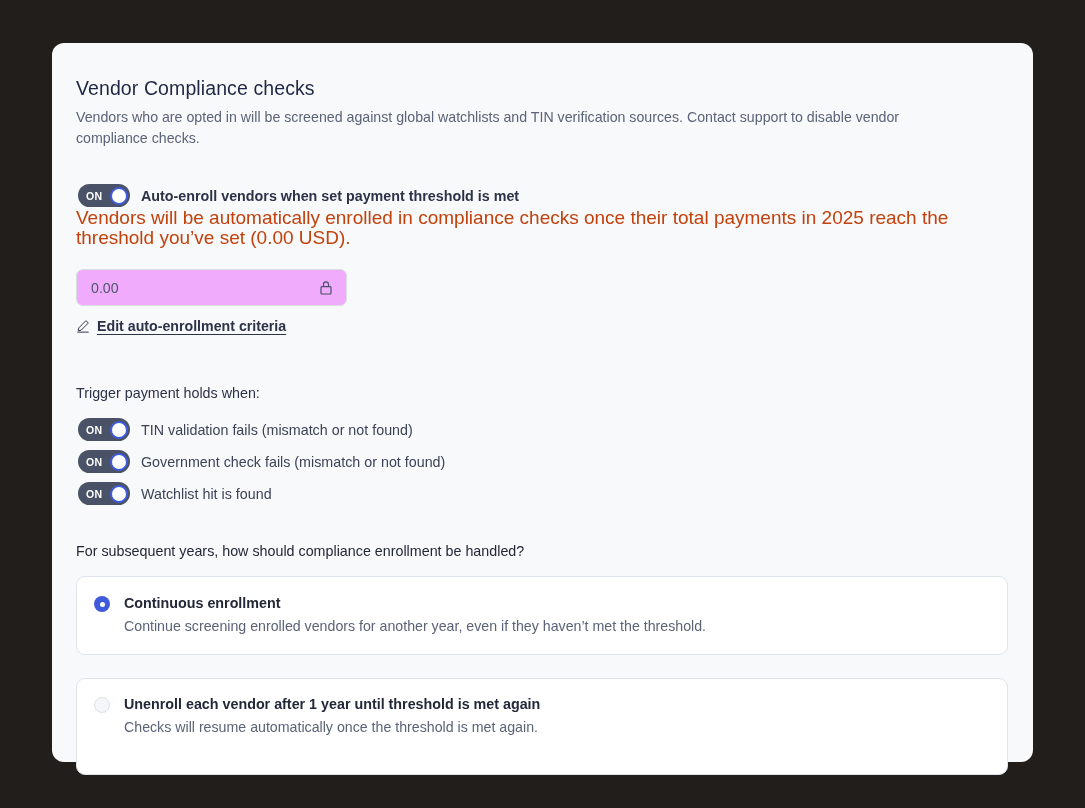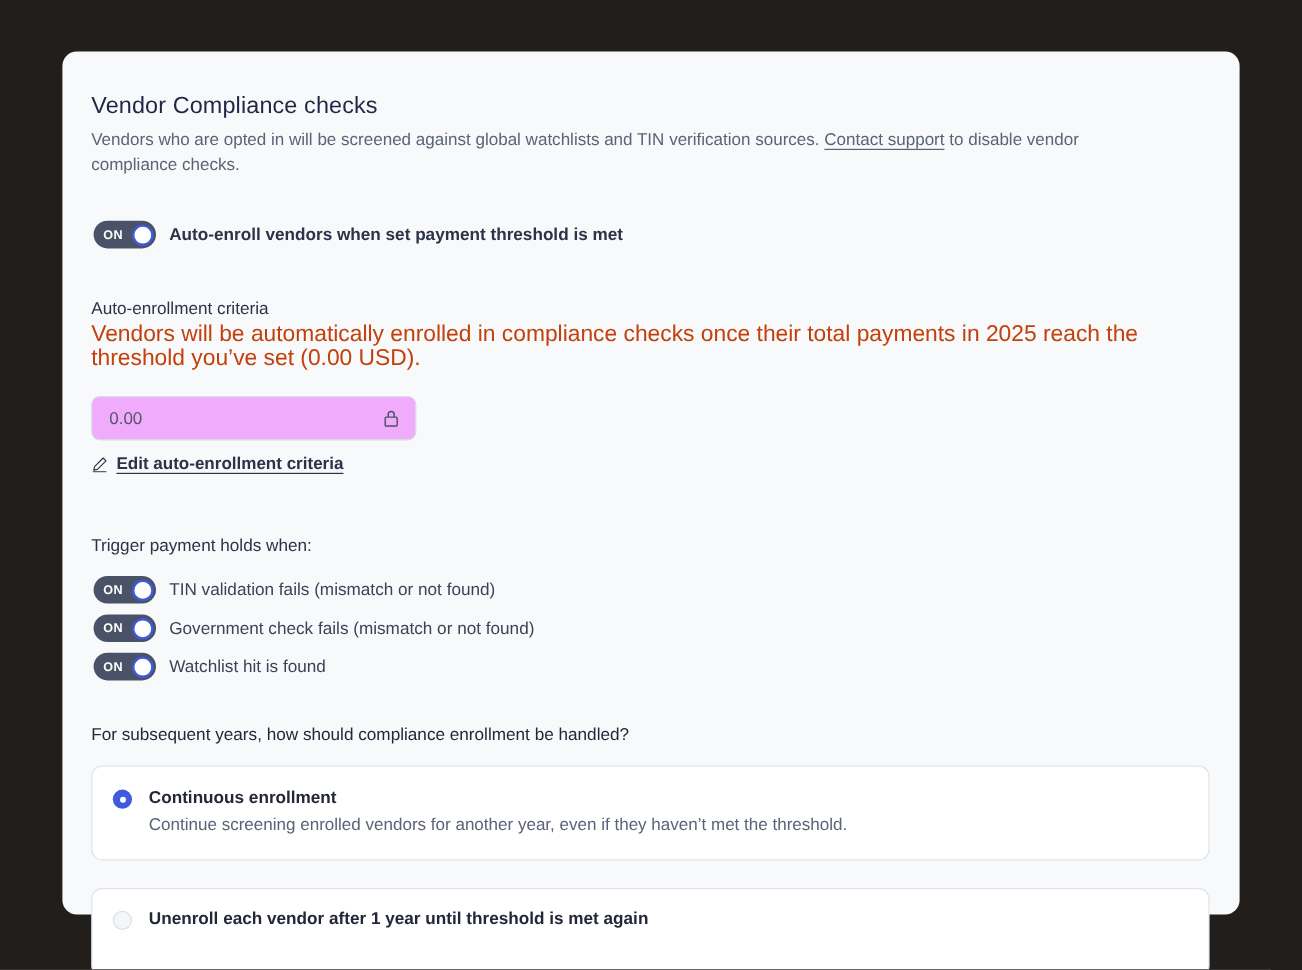--- a/index.html
+++ b/index.html
@@ -46,21 +46,20 @@
   .desc {
     font-size: 14.2px;
     line-height: 21px;
     color: #5b6377;
     max-width: 876px;
     margin: 0;
   }
 
   .link {
     color: #5b6377;
-    text-decoration: underline;
     text-underline-offset: 2.5px;
     cursor: pointer;
   }
 
   
   .toggle-row {
     display: flex;
     align-items: center;
     gap: 11px;
   }
@@ -254,21 +253,20 @@
       
       <div class="toggle-row top-toggle">
         <div class="toggle">
           <span class="on-text">ON</span>
           <span class="knob"></span>
         </div>
         <span class="toggle-label">Auto-enroll vendors when set payment threshold is met</span>
       </div>
 
       
-      <div class="section-head">Auto-enrollment criteria</div>
       <div class="section-sub">Vendors will be automatically enrolled in compliance checks once their total payments in 2025 reach the threshold you’ve set (0.00 USD).</div>
 
       <div class="input-wrap">
         <input class="input-box" type="text" disabled="" value="0.00" style="">
         <span class="lock-icon">
           <svg width="14" height="16" viewBox="0 0 14 16" fill="none">
             <rect x="2" y="6.6" width="10" height="7.4" rx="0.9" stroke="#4a5267" stroke-width="1.2"></rect>
             <path d="M4.5 6.6V4.4a2.5 2.5 0 0 1 5 0v2.2" stroke="#4a5267" stroke-width="1.2" fill="none"></path>
           </svg>
         </span>
@@ -323,18 +321,19 @@
         <span>
           <div class="radio-title">Continuous enrollment</div>
           <div class="radio-sub">Continue screening enrolled vendors for another year, even if they haven’t met the threshold.</div>
         </span>
       </div>
 
       <div class="radio-card second">
         <span class="radio off"></span>
         <span>
           <div class="radio-title">Unenroll each vendor after 1 year until threshold is met again</div>
+          <div class="radio-sub">Checks will resume automatically once the threshold is met again.</div>
         </span>
       </div>
 
     </div>
   </div>
 </div>
 
 </body></html>

